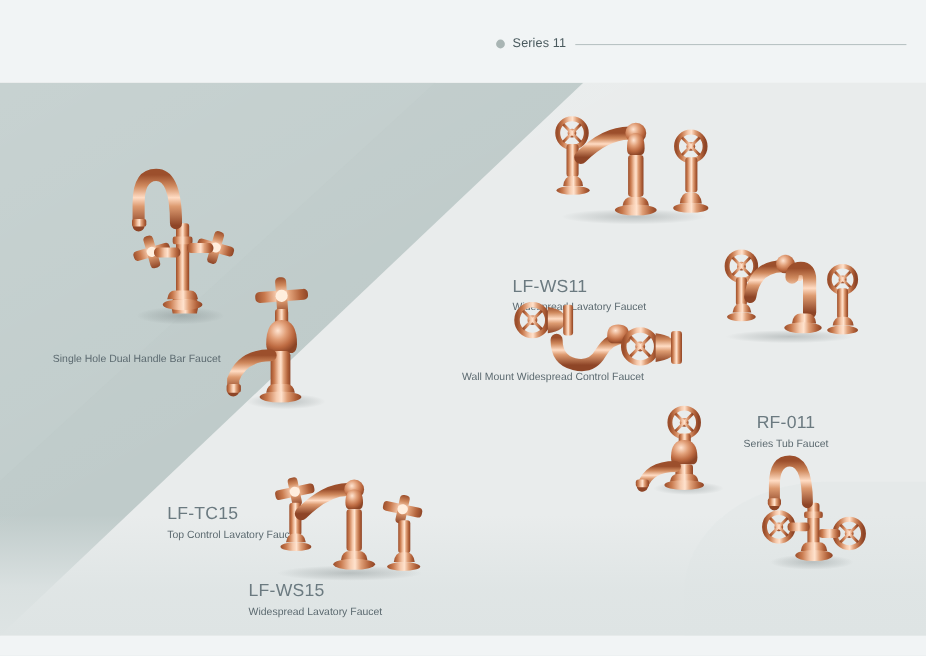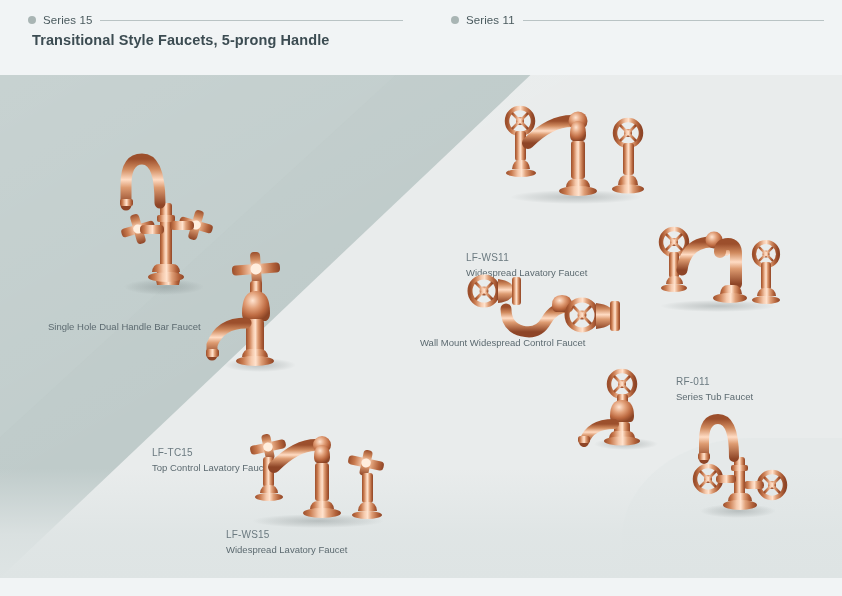--- a/index.html
+++ b/index.html
@@ -17,65 +17,57 @@
   .header { position: absolute; left: 0; top: 0; width: 842px; height: 75px; }
   .hdr-col { position: absolute; top: 0; height: 75px; }
   .hdr-left  { left: 0;   width: 421px; }
   .hdr-right { left: 421px; width: 421px; }
 
   .hdr-toprow { position: absolute; left: 28px; top: 13px; right: 18px; height: 14px; display: flex; align-items: center; }
   .hdr-bullet { width: 8px; height: 8px; border-radius: 50%; background: #a9b5b4; flex: 0 0 auto; }
   .hdr-series { margin-left: 7px; font-size: 11.5px; color: #4a5a5e; letter-spacing: .1px; white-space: nowrap; }
   .hdr-rule { flex: 1 1 auto; height: 1px; background: #b9c3c4; margin-left: 8px; }
   .hdr-title { position: absolute; left: 32px; top: 32px; font-size: 14.5px; color: #3c4c52; font-weight: bold; letter-spacing: .1px; white-space: nowrap; }
-  .hdr-right .hdr-toprow { left: 30px; }
+  .hdr-right .hdr-toprow { left: 30px; margin-top: 20px; }
   .hdr-right .hdr-title  { left: 32px; }
 
   
   .stage { position: absolute; left: 0; top: 75px; width: 842px; height: 503px; overflow: hidden; }
   .bg-light { position: absolute; inset: 0; background: #e9ecec; }
   .bg-dark  { position: absolute; inset: 0; background: #bfcbca;
               clip-path: polygon(0 0, 63% 0, 0 100%); }
   .bg-dark2 { position: absolute; inset: 0; background: #c3cfce;
               clip-path: polygon(0 0, 47% 0, 0 72%); opacity: .5; }
   .bg-fade  { position: absolute; inset: 0;
               background: linear-gradient(150deg, rgba(255,255,255,.10) 0%, rgba(255,255,255,0) 45%); }
   .bg-bottom{ position: absolute; left:0; right:0; bottom:0; height: 110px;
               background: linear-gradient(180deg, rgba(222,228,228,0) 0%, rgba(222,228,228,.85) 60%, rgba(222,228,228,1) 100%); }
   .bg-corner{ position: absolute; right: -40px; bottom: -60px; width: 260px; height: 200px;
               background: #e3e8e8; border-radius: 50% 0 0 0; opacity: .7; }
 
   
   .label { position: absolute; }
-  .label .code { font-size: 10px; color: #6b7a80; letter-spacing: .2px; white-space: nowrap; }
+  .label .code { font-size: 16px; color: #6b7a80; letter-spacing: .2px; white-space: nowrap; }
   .label .desc { font-size: 9.5px; color: #5c6a70; margin-top: 4px; white-space: nowrap; }
   .label.right-al { text-align: right; }
 
   
   .item { position: absolute; }
   .item svg { display: block; overflow: visible; }
 
   
   .footer { position: absolute; left: 0; top: 578px; width: 842px; height: 18px; background: #f1f4f5; }
 </style>
 </head>
 <body>
 
 <div class="page">
 
   <div class="header">
 
-    <div class="hdr-col hdr-left">
-      <div class="hdr-toprow">
-        <span class="hdr-bullet"></span>
-        <span class="hdr-series">Series 15</span>
-        <span class="hdr-rule"></span>
-      </div>
-      <div class="hdr-title">Transitional Style Faucets, 5-prong Handle</div>
-    </div>
 
     <div class="hdr-col hdr-right">
       <div class="hdr-toprow">
         <span class="hdr-bullet"></span>
         <span class="hdr-series">Series 11</span>
         <span class="hdr-rule"></span>
       </div>
     </div>
 
   </div>
@@ -161,21 +153,21 @@
         </g>
         <rect x="62" y="28" width="12" height="14" rx="3" fill="url(#cu)"></rect>
         <path d="M54 60 q0 -22 14 -22 q14 0 14 22 q0 6 -4 8 h-20 q-4 -2 -4 -8 z" fill="url(#cur)"></path>
         <rect x="58" y="66" width="18" height="38" rx="4" fill="url(#cu)"></rect>
         <path d="M54 104 q1 -8 8 -8 h10 q7 0 8 8 z" fill="url(#cu)"></path>
         <ellipse cx="67" cy="108" rx="19" ry="5" fill="url(#cu)"></ellipse>
         <path d="M58 70 q-26 0 -34 22 v10" fill="none" stroke="url(#cuv)" stroke-width="11" stroke-linecap="round"></path>
         <rect x="18" y="96" width="13" height="8" rx="2.5" fill="url(#cu)"></rect>
       </svg>
     </div>
-    <div class="label" style="left:152px; top:372px;">
+    <div class="label" style="left:152px; top:384px;">
       <div class="code">LF-TC15</div>
       <div class="desc">Top Control Lavatory Faucet</div>
     </div>
 
     <div class="item" style="left:238px; top:348px;">
       <svg width="156" height="106" viewBox="0 0 156 106">
         <ellipse cx="80" cy="98" rx="66" ry="7" fill="url(#shadow)"></ellipse>
 
         <g transform="translate(30,24) rotate(-12)">
           <rect x="-18" y="-4.5" width="36" height="9" rx="3.5" fill="url(#cu)"></rect>
@@ -322,21 +314,21 @@
               <line x1="-10" y1="0" x2="10" y2="0"></line>
             <line x1="-7" y1="-7" x2="7" y2="7"></line>
               <line x1="-7" y1="7" x2="7" y2="-7"></line>
           </g>
         </g>
         <rect x="109" y="42" width="10" height="28" rx="3" fill="url(#cu)"></rect>
         <path d="M105 76 q1 -8 8 -8 h3 q7 0 8 8 z" fill="url(#cu)"></path>
         <ellipse cx="114" cy="80" rx="14" ry="4" fill="url(#cu)"></ellipse>
       </svg>
     </div>
-    <div class="label" style="left:676px; top:301px;">
+    <div class="label" style="left:676px; top:301px;text-align:center;">
       <div class="code">RF-011</div>
       <div class="desc">Series Tub Faucet</div>
     </div>
 
     <div class="item" style="left:560px; top:295px;">
       <svg width="106" height="80" viewBox="0 0 106 80">
         <ellipse cx="66" cy="74" rx="32" ry="6" fill="url(#shadow)"></ellipse>
         <g transform="translate(62,14)">
           <circle cx="0" cy="0" r="13" fill="none" stroke="url(#cu)" stroke-width="4.5"></circle>
           <circle cx="0" cy="0" r="4" fill="url(#cur)"></circle>

